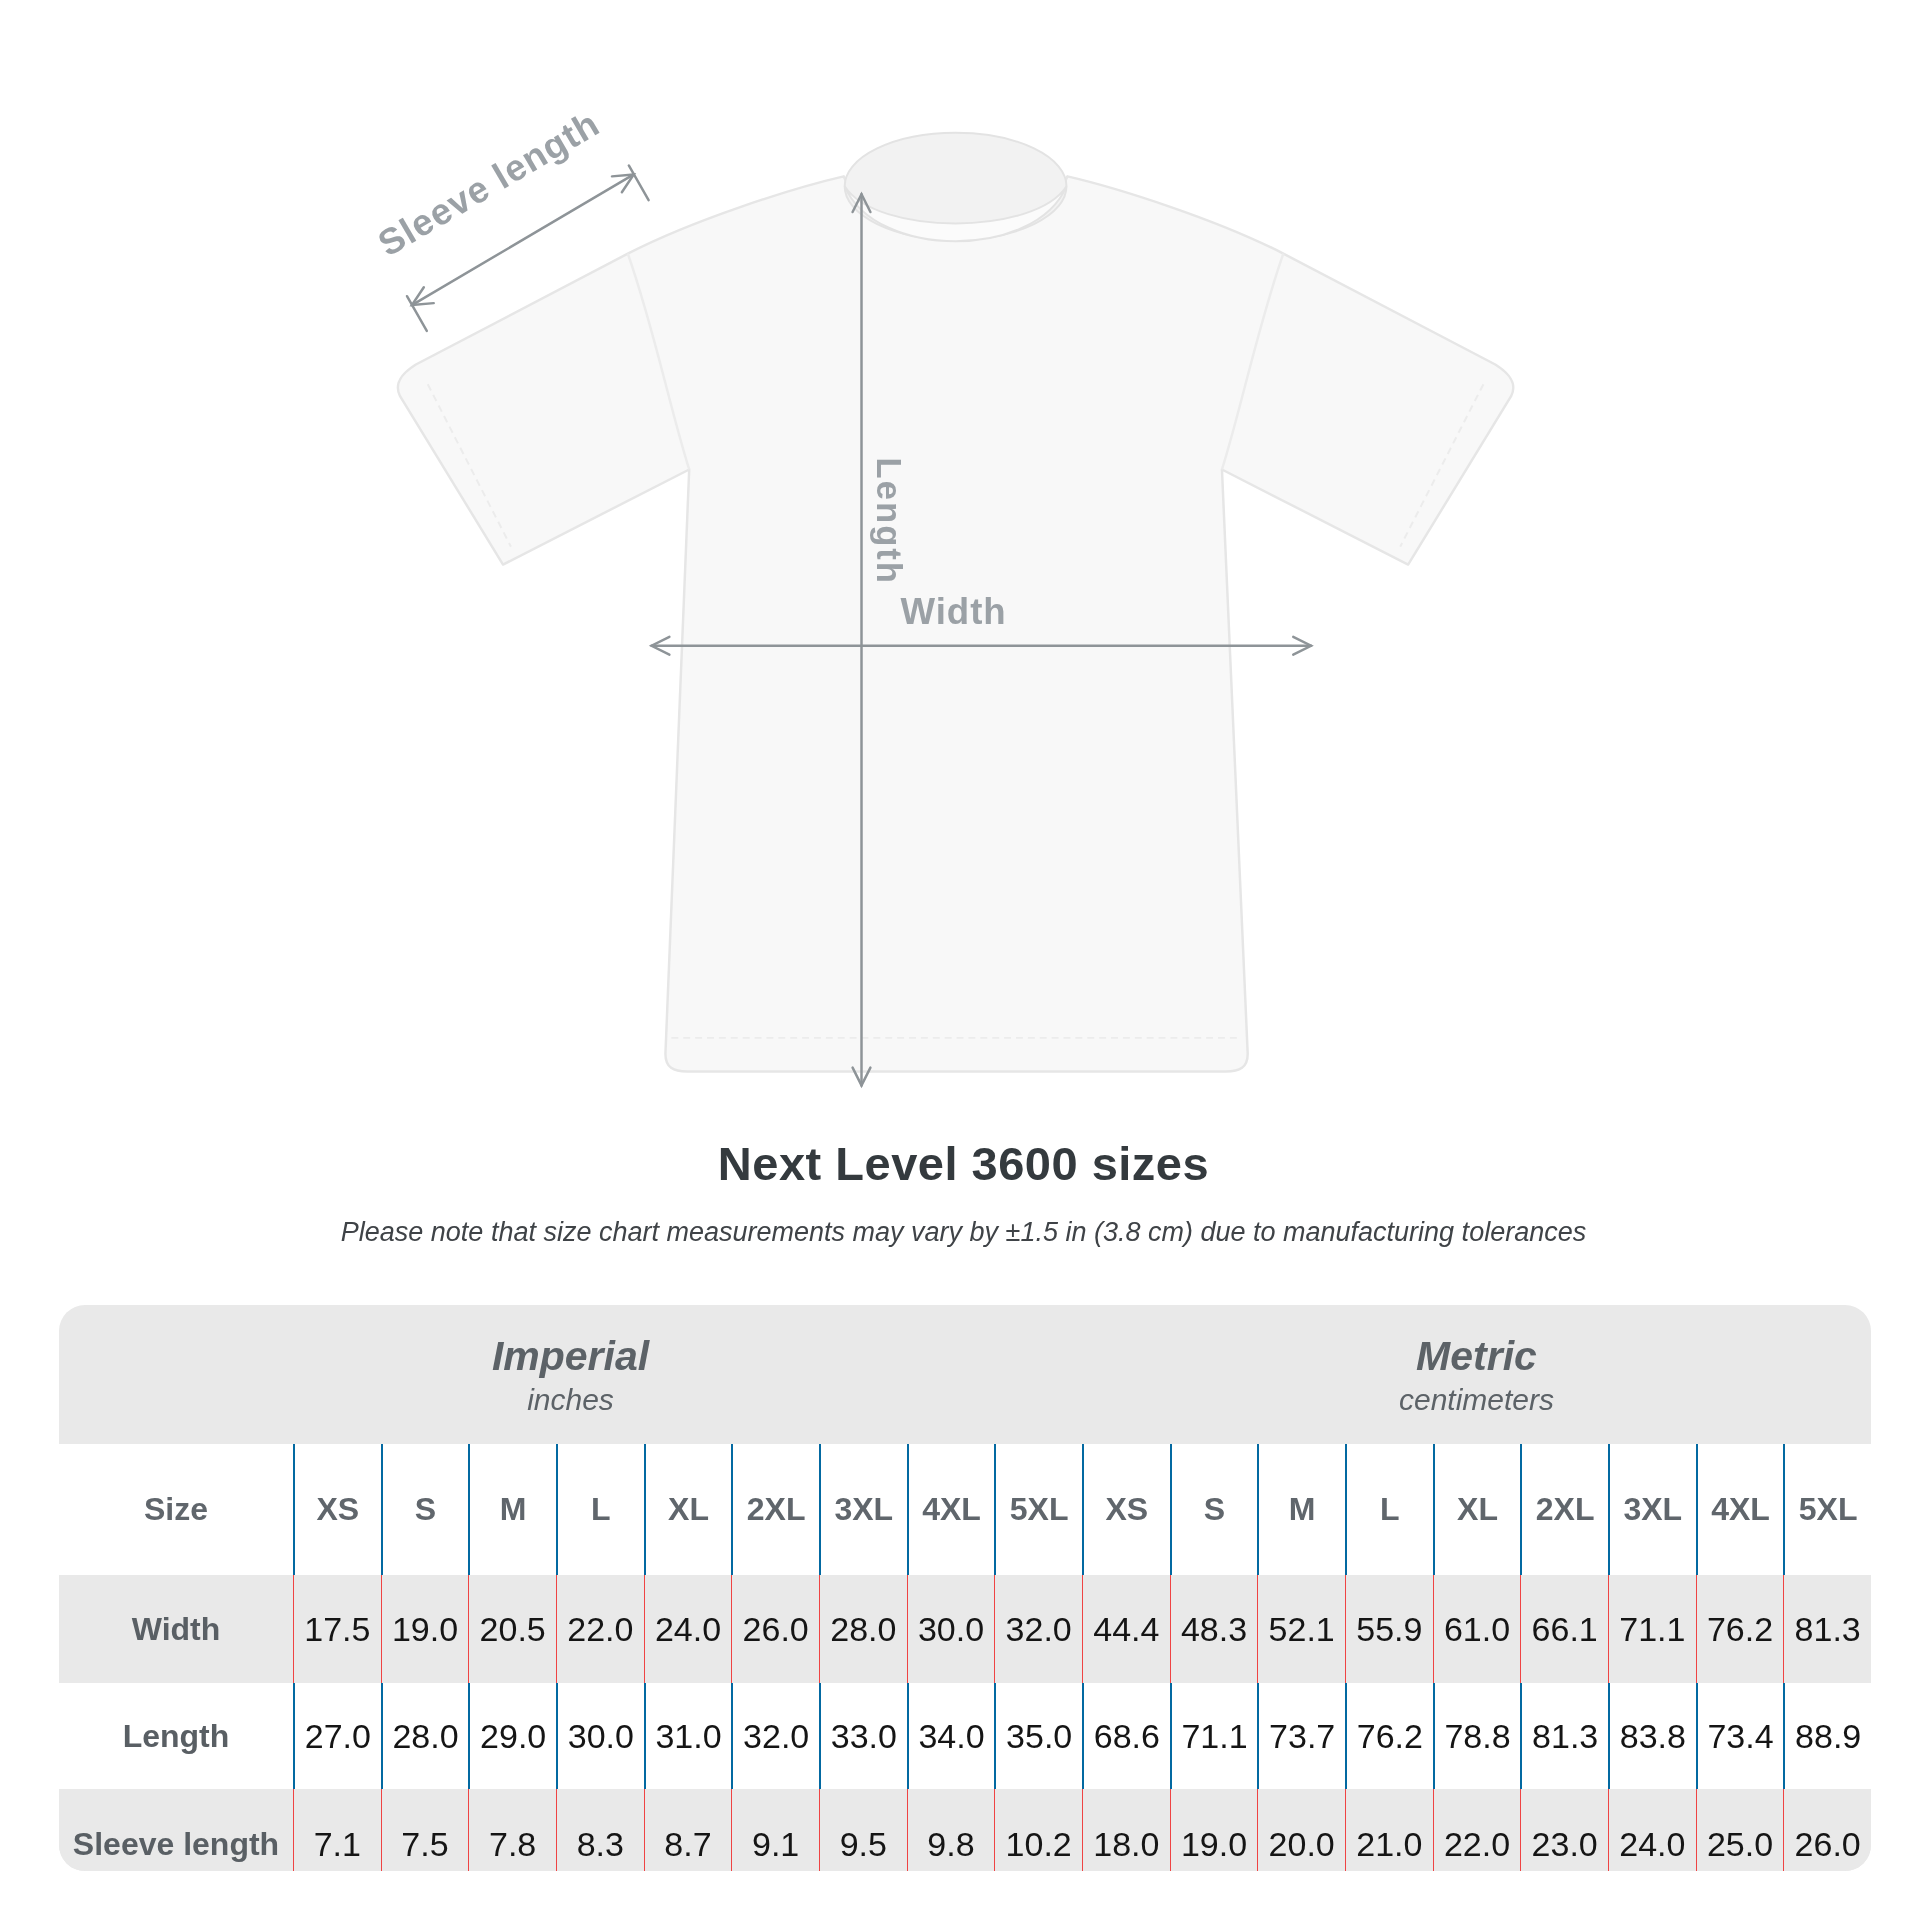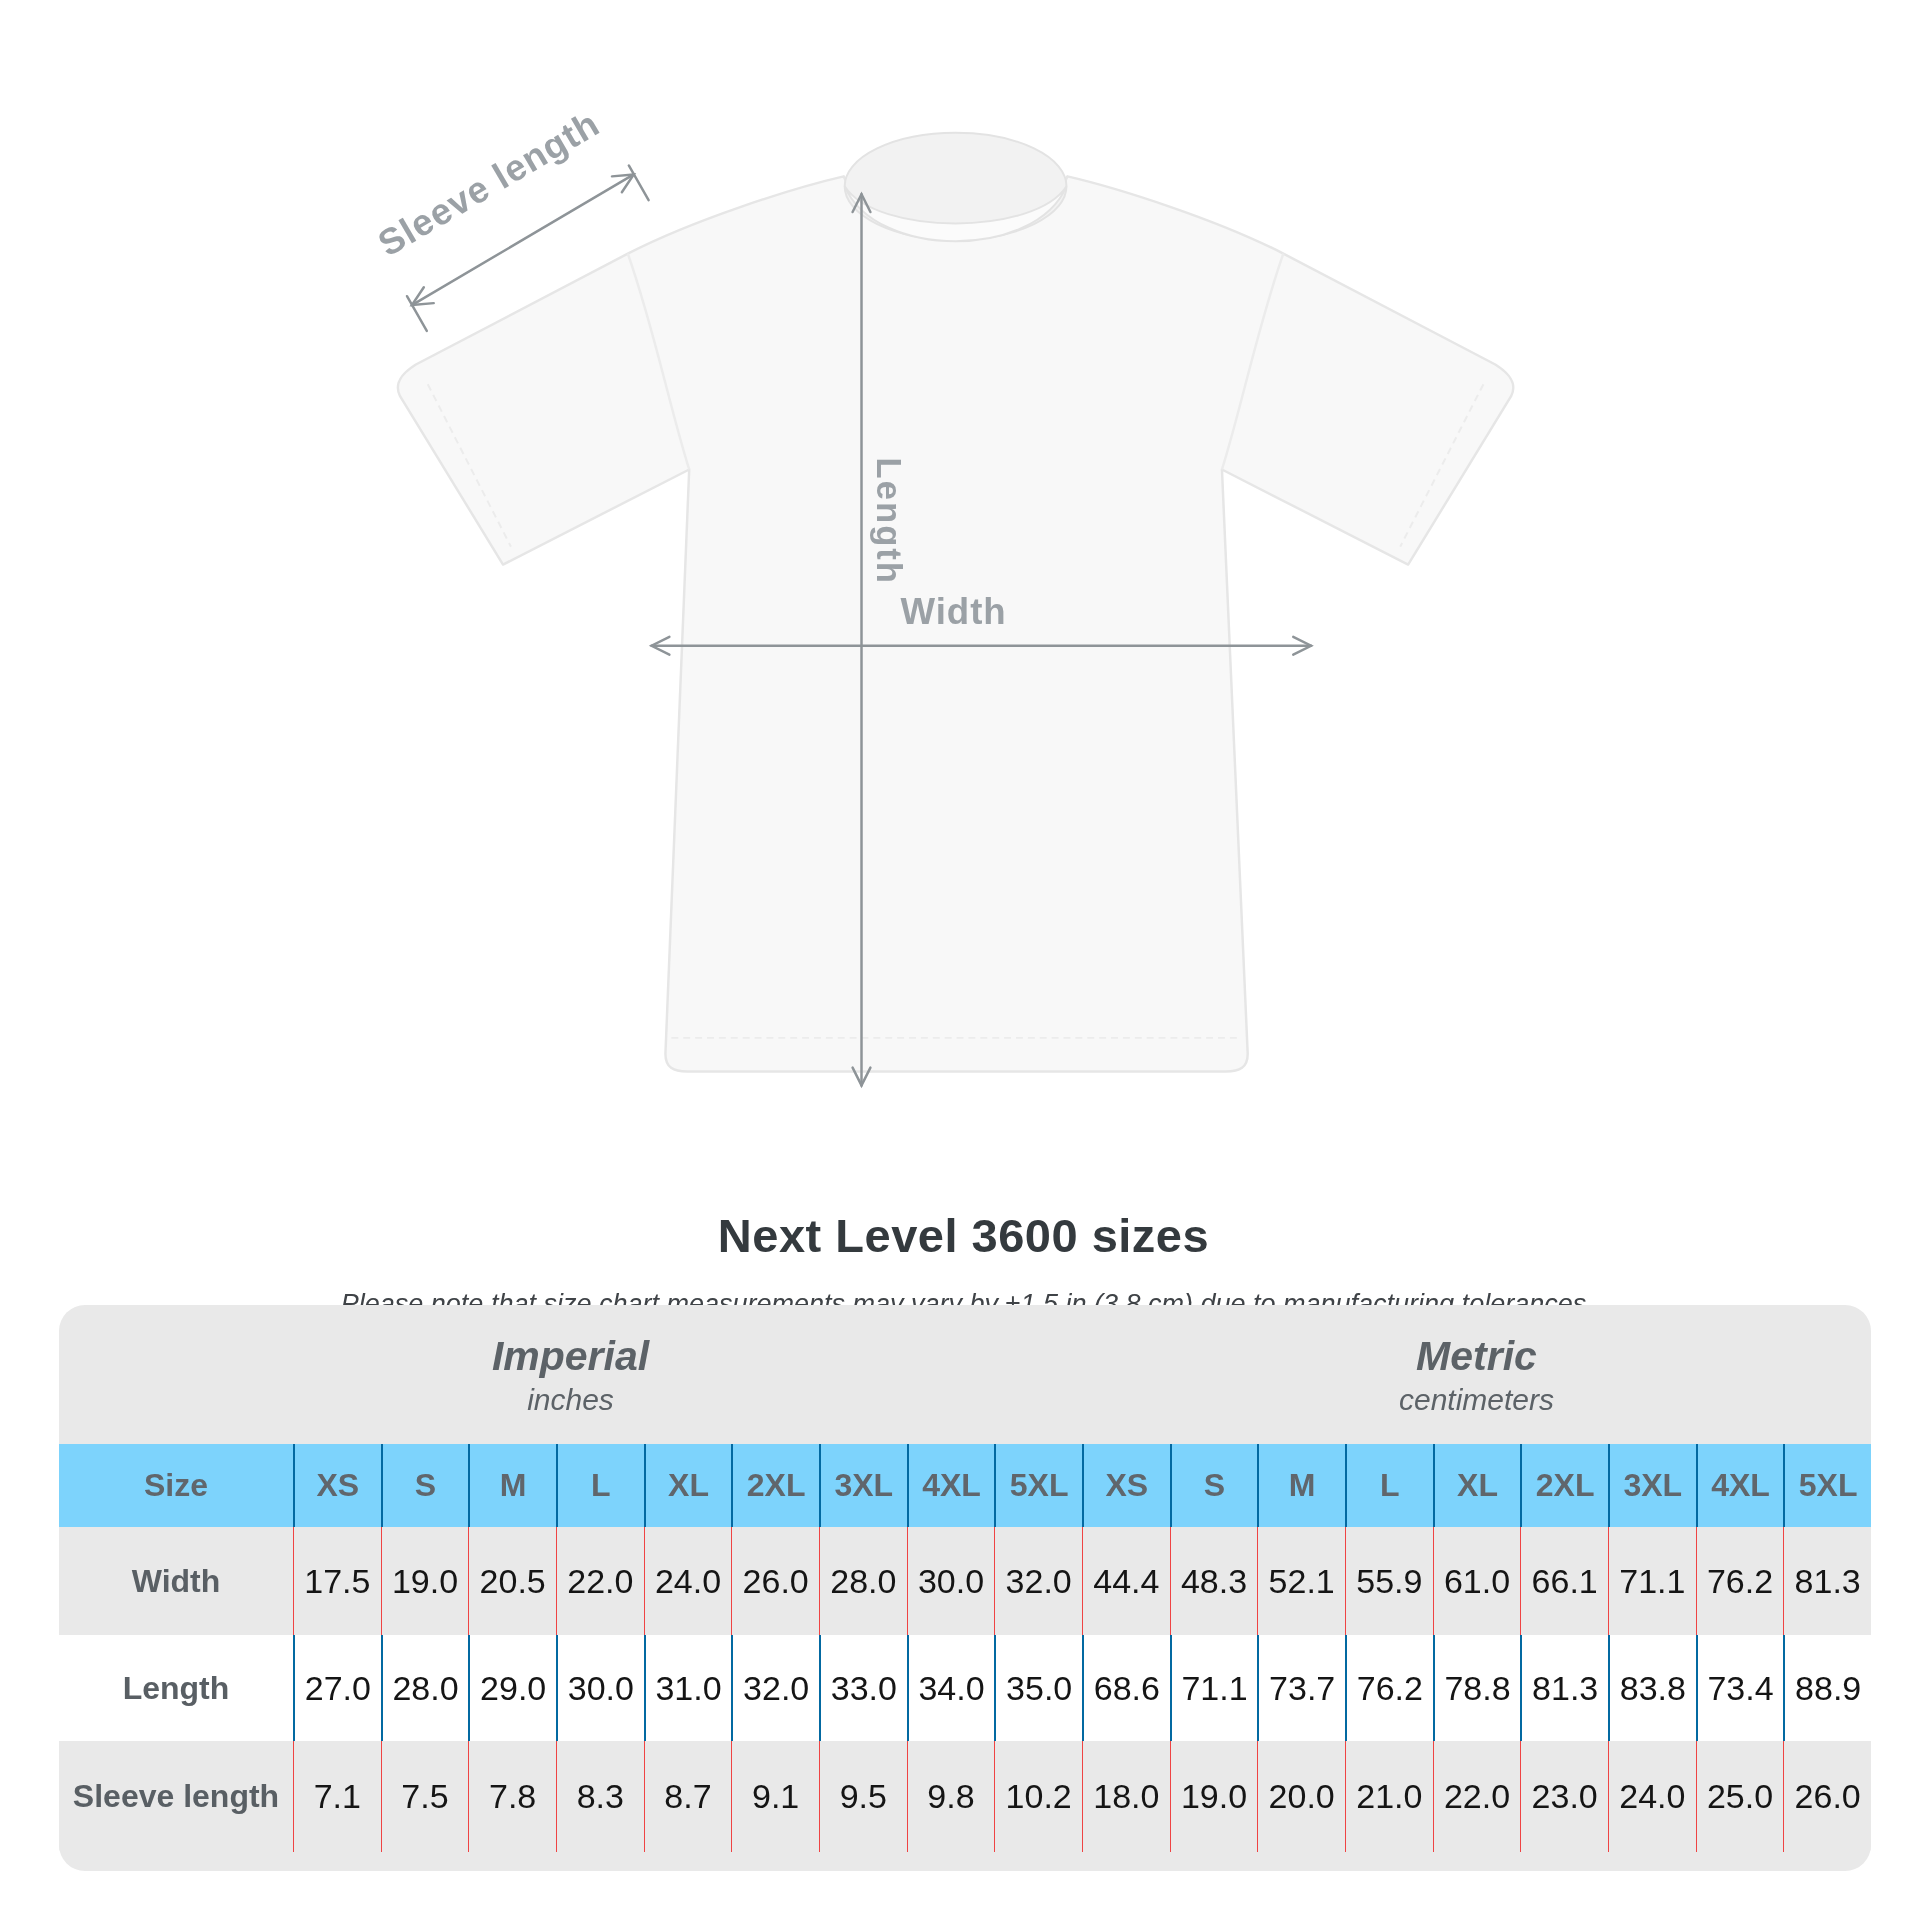--- a/index.html
+++ b/index.html
@@ -3,34 +3,34 @@
 <meta charset="utf-8">
 <style>
   html,body{margin:0;padding:0;background:#ffffff;}
   body{width:1927px;height:1927px;position:relative;font-family:"Liberation Sans",sans-serif;}
   .page{width:1927px;height:1927px;position:relative;overflow:hidden;background:#fff;}
 
   
   .hero{position:absolute;left:0;top:0;width:1927px;height:1139px;}
 
   
-  .title-block{position:absolute;left:0;top:1208px;width:1927px;text-align:center;}
+  .title-block{position:absolute;left:0;top:1136px;width:1927px;text-align:center;}
   .page-title{font-size:47px;font-weight:bold;color:#343a3e;letter-spacing:0.5px;}
   .size-note{margin-top:26px;font-size:27px;font-style:italic;color:#3f4347;}
 
   
   .size-table{position:absolute;left:59px;top:1305px;width:1812px;height:566px;
     background:#e9e9e9;border-radius:26px;overflow:hidden;}
   .trow{display:grid;grid-template-columns:234px repeat(18,1fr);}
   .trow .cell{display:flex;align-items:center;justify-content:center;}
   .units{height:139px;grid-template-columns:234px repeat(18,1fr);}
   .unit-cell{display:flex;flex-direction:column;align-items:center;justify-content:center;gap:3px;}
   .unit-name{font-size:41px;font-weight:bold;font-style:italic;color:#5c6267;}
   .unit-sub{font-size:30px;font-style:italic;color:#5c6267;}
-  .sizes-row{height:83px;background:#7dd3fc;}
+  .sizes-row{height:131px;background:#ffffff;}
   .row-a{height:108px;background:#e9e9e9;}
   .row-b{height:106px;background:#ffffff;}
   .row-c{height:111px;background:#e9e9e9;}
   .sizes-row .cell + .cell,.row-b .cell + .cell{border-left:2px solid #0369a1;}
   .row-a .cell + .cell,.row-c .cell + .cell{border-left:1px solid #ef4444;}
   .size-head{font-size:32px;font-weight:bold;color:#60666c;}
   .row-label{font-size:32px;font-weight:bold;color:#595f64;}
   .num{font-size:34px;color:#151515;}
 </style>
 </head>

